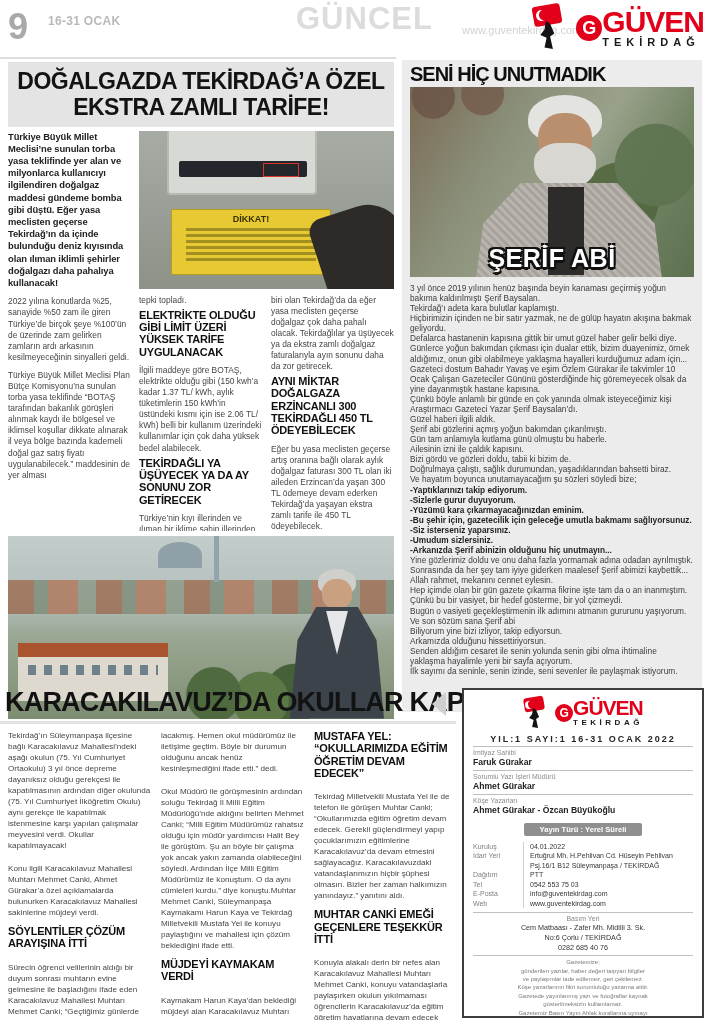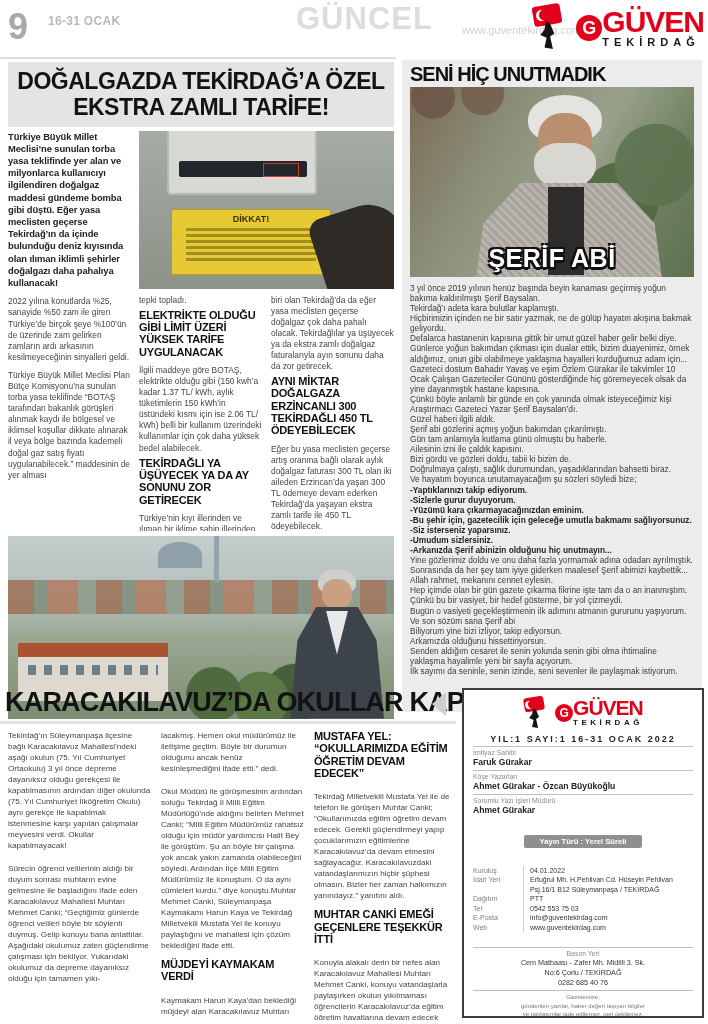--- a/index.html
+++ b/index.html
@@ -96,26 +96,26 @@
   .mast .logo-text-city { font-size:8px; letter-spacing:3.5px; }
   .mast .logo-mark { width:28px; height:36px; }
   .mast .logo-flag { width:20px; height:14px; }
   .mast .logo-flag::after { left:4px; top:3px; width:8px; height:8px; }
   .mast .logo-figure { left:6px; top:13px; width:10px; height:20px; }
   .mast .logo-g { width:18px; height:18px; font-size:12px; }
   .mast-issue { font-size:9px; font-weight:700; letter-spacing:2px; color:#242424; margin:3px 0 2px; white-space:nowrap; }
   .mast-sec { width:100%; border-top:1px solid #bfbfbf; text-align:left; padding:2px 0 3px; }
   .mast-label { font-size:6.9px; color:#8b8b8b; }
   .mast-val { font-size:8.6px; font-weight:700; color:#232323; margin-top:1px; }
-  .mast-badge { background:#8f8f8f; color:#fff; font-size:7.6px; font-weight:700; padding:2px 16px; border-radius:2px; margin:17px 0; white-space:nowrap; }
+  .mast-badge { background:#8f8f8f; color:#fff; font-size:7.6px; font-weight:700; padding:2px 16px; border-radius:2px; margin:5px 0; white-space:nowrap; }
   .mast-table { width:100%; margin-top:1px; }
   .mast-row { display:flex; font-size:7px; line-height:1.35; }
   .mast-row .mt-label { width:50px; color:#7e7e7e; flex:0 0 auto; }
   .mast-row .mt-val { flex:1; border-left:1px solid #cfcfcf; padding-left:6px; color:#353535; }
-  .mast-print { width:100%; text-align:center; border-top:1px solid #bfbfbf; margin-top:15px; padding-top:2px; }
+  .mast-print { width:100%; text-align:center; border-top:1px solid #bfbfbf; margin-top:4px; padding-top:2px; }
   .mast-print .mp-lines { font-size:7.2px; color:#333; line-height:1.35; margin-top:1px; }
   .mast-fine { width:100%; text-align:center; border-top:1px solid #bfbfbf; margin-top:3px; padding-top:2px; font-size:6px; color:#7a7a7a; line-height:1.4; }
   .mast-fine div { white-space:nowrap; }
 </style>
 </head>
 <body>
 
 <div class="page">
 
   <div>
@@ -252,20 +252,22 @@
 
     </div>
   </div>
 
   <div class="schools-title">KARACAKILAVUZ’DA OKULLAR KAPATILMAYACAK</div>
   <div class="schools-chevron"></div>
   <div class="schools-rule"></div>
   <div class="schools">
     <div class="col">
       <p class="first">Tekirdağ’ın Süleymanpaşa ilçesine bağlı Karacakılavuz Mahallesi’ndeki aşağı okulun (75. Yıl Cumhuriyet Ortaokulu) 3 yıl önce depreme dayanıksız olduğu gerekçesi ile kapatılmasının ardından diğer okulunda (75. Yıl Cumhuriyet İlköğretim Okulu) aynı gerekçe ile kapatılmak istenmesine karşı yapılan çalışmalar meyvesini verdi. Okullar kapatılmayacak!</p>
+      <p>Konu ilgili Karacakılavuz Mahallesi Muhtarı Mehmet Canki, Ahmet Gürakar’a özel açıklamalarda bulunurken Karacakılavuz Mahallesi sakinlerine müjdeyi verdi.</p>
+      <h4>SÖYLENTİLER ÇÖZÜM ARAYIŞINA İTTİ</h4>
       <p>Sürecin öğrenci velilerinin aldığı bir duyum sonrası muhtarın evine gelmesine ile başladığını ifade eden Karacakılavuz Mahallesi Muhtarı Mehmet Canki; “Geçtiğimiz günlerde öğrenci velileri böyle bir söylenti duymuş. Gelip konuyu bana anlattılar. Aşağıdaki okulumuz zaten güçlendirme çalışması için bekliyor. Yukarıdaki okulumuz da depreme dayanıksız olduğu için tamamen yıkı-</p>
     </div>
     <div class="col">
       <p class="first">lacakmış. Hemen okul müdürümüz ile iletişime geçtim. Böyle bir durumun olduğunu ancak henüz kesinleşmediğini ifade etti.” dedi.</p>
       <p>Okul Müdürü ile görüşmesinin ardından soluğu Tekirdağ İl Milli Eğitim Müdürlüğü’nde aldığını belirten Mehmet Canki; “Milli Eğitim Müdürümüz rahatsız olduğu için müdür yardımcısı Halit Bey ile görüştüm. Şu an böyle bir çalışma yok ancak yakın zamanda olabileceğini söyledi. Ardından İlçe Milli Eğitim Müdürümüz ile konuştum. O da aynı cümleleri kurdu.” diye konuştu.Muhtar Mehmet Canki, Süleymanpaşa Kaymakamı Harun Kaya ve Tekirdağ Milletvekili Mustafa Yel ile konuyu paylaştığını ve mahallesi için çözüm beklediğini ifade etti.</p>
       <h4>MÜJDEYİ KAYMAKAM VERDİ</h4>
       <p>Kaymakam Harun Kaya’dan beklediği müjdeyi alan Karacakılavuz Muhtarı Mehmet Canki; “Kaymakam Bey ile yaptığım görüşmede telaşa kapılacak bir durum olmadığını söyledi. Aşağıdaki okulun da restorasyonunun tamamlanacağını ve 2022-2023 eğitim öğretim yılında hizmete gireceğini belirtti.” diye konuştu.</p>
     </div>
     <div class="col">
       <h4 style="margin-top:0">MUSTAFA YEL: “OKULLARIMIZDA EĞİTİM ÖĞRETİM DEVAM EDECEK”</h4>
@@ -287,26 +289,26 @@
         <div class="logo-text-name">GÜVEN</div>
         <div class="logo-text-city">TEKİRDAĞ</div>
       </div>
     </div>
     <div class="mast-issue">YIL:1  SAYI:1  16-31 OCAK 2022</div>
     <div class="mast-sec">
       <div class="mast-label">İmtiyaz Sahibi</div>
       <div class="mast-val">Faruk Gürakar</div>
     </div>
     <div class="mast-sec">
+      <div class="mast-label">Sorumlu Yazı İşleri Müdürü</div>
+      <div class="mast-val">Ahmet Gürakar</div>
+    </div>
+    <div class="mast-sec">
       <div class="mast-label">Köşe Yazarları</div>
       <div class="mast-val">Ahmet Gürakar - Özcan Büyükoğlu</div>
-    </div>
-    <div class="mast-sec">
-      <div class="mast-label">Sorumlu Yazı İşleri Müdürü</div>
-      <div class="mast-val">Ahmet Gürakar</div>
     </div>
     <div class="mast-badge">Yayın Türü : Yerel Süreli</div>
     <div class="mast-table">
       <div class="mast-row">
         <div class="mt-label">Kuruluş</div>
         <div class="mt-val">04.01.2022</div>
       </div>
       <div class="mast-row">
         <div class="mt-label">İdari Yeri</div>
         <div class="mt-val">Ertuğrul Mh. H.Pehlivan Cd. Hüseyin Pehlivan Psj.16/1 B12 Süleymanpaşa / TEKİRDAĞ</div>

